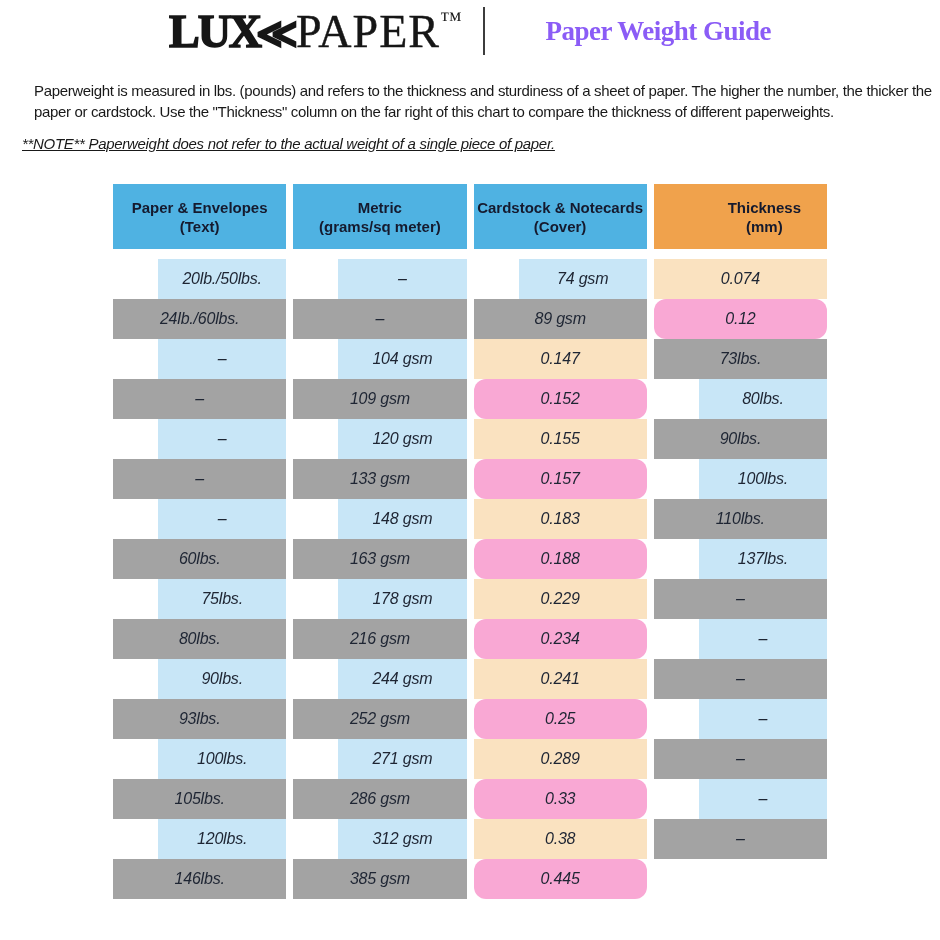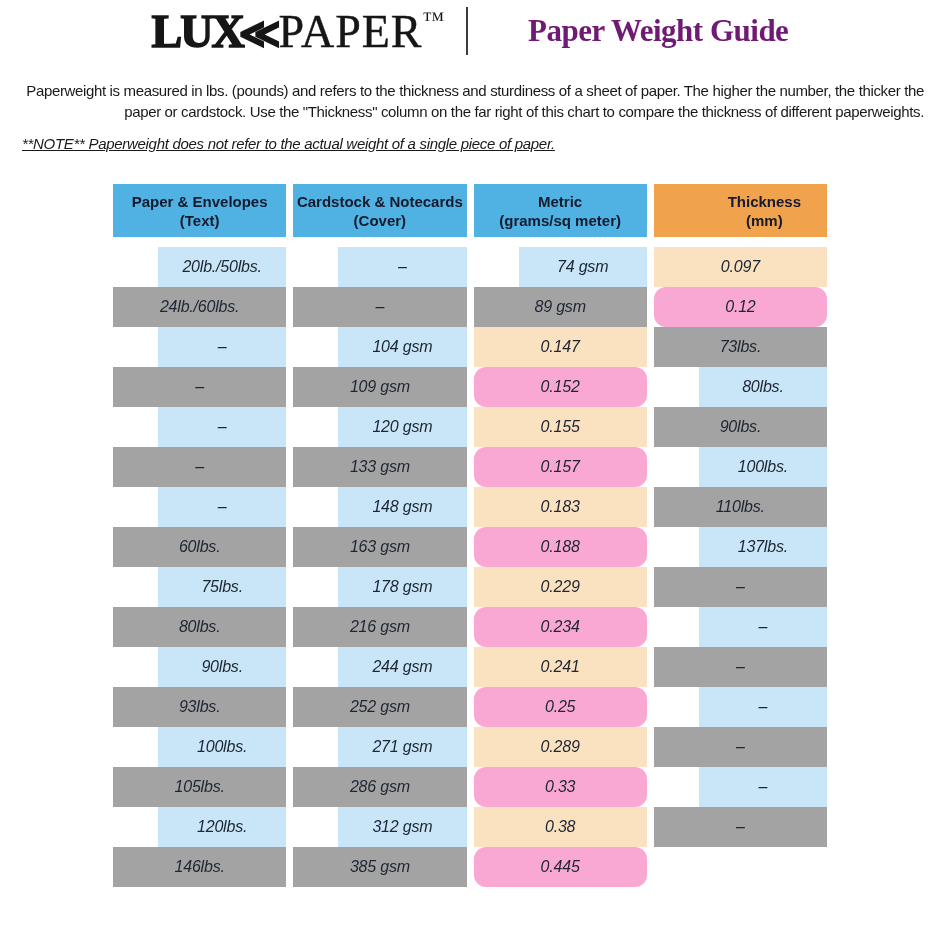--- a/index.html
+++ b/index.html
@@ -38,33 +38,32 @@
   }
   .logo-tm{
     font-size:22px;
     align-self:flex-start;
     margin-top:2px;
   }
   .brand-divider{
     width:2px;height:48px;background:#3c3c3c;
   }
   .guide-title{
-    font-size:31px;font-weight:bold;color:#701a75;
+    font-size:27px;font-weight:bold;color:#8b5cf6;
     letter-spacing:-0.5px;
     white-space:nowrap;
     margin-left:38px;
   }
   
   .intro{
-    margin:18px 20px 0 22px;
+    margin:18px 20px 0 34px;
     width:902px;
     font-size:15px;line-height:21px;
     letter-spacing:-0.35px;
     color:#191919;
-    text-align:right;
   }
   .note{
     margin:13px 20px 0 22px;
     font-size:15px;
     font-style:italic;
     letter-spacing:-0.3px;
     color:#191919;
     text-decoration:underline;
   }
   
@@ -73,21 +72,21 @@
     width:714px;
   }
   .thead-grid, .tbody-grid{
     display:grid;
     grid-template-columns:repeat(4, 1fr);
     column-gap:7px;
     width:714px;
   }
   .thead-grid{margin-bottom:10px;}
   .th{
-    height:53px;
+    height:65px;
     display:flex;flex-direction:column;
     align-items:center;justify-content:center;
     text-align:center;
     font-weight:bold;font-size:15px;line-height:19px;
     color:#151a2e;
   }
   .th.blue{background:#4FB2E2;}
   .th.orange{background:#F0A24C;padding-left:48px;}
   .tbody-grid{grid-auto-rows:40px;}
   .cell{
@@ -119,37 +118,37 @@
 <p class="intro">Paperweight is measured in lbs. (pounds) and refers to the thickness and sturdiness of a sheet of paper. The higher the number, the thicker the paper or cardstock. Use the "Thickness" column on the far right of this chart to compare the thickness of different paperweights.</p>
 <p class="note">**NOTE** Paperweight does not refer to the actual weight of a single piece of paper.</p>
 
 <div class="weight-table">
   <div class="thead-grid">
     <div class="th blue">
       <span>Paper &amp; Envelopes</span>
       <span>(Text)</span>
     </div>
     <div class="th blue">
+      <span>Metric</span>
+      <span>(grams/sq meter)</span>
+    </div>
+    <div class="th blue">
       <span>Cardstock &amp; Notecards</span>
       <span>(Cover)</span>
-    </div>
-    <div class="th blue">
-      <span>Metric</span>
-      <span>(grams/sq meter)</span>
     </div>
     <div class="th orange">
       <span>Thickness</span>
       <span>(mm)</span>
     </div>
   </div>
   <div class="tbody-grid">
       <div class="cell b light">20lb./50lbs.</div>
       <div class="cell b light">–</div>
       <div class="cell b light">74 gsm</div>
-      <div class="cell o light">0.097</div>
+      <div class="cell o light">0.074</div>
       <div class="cell b dark">24lb./60lbs.</div>
       <div class="cell b dark">–</div>
       <div class="cell b dark">89 gsm</div>
       <div class="cell o dark">0.12</div>
       <div class="cell b light">–</div>
       <div class="cell b light">104 gsm</div>
       <div class="cell o light">0.147</div>
       <div class="cell b dark">73lbs.</div>
       <div class="cell b dark">–</div>
       <div class="cell b dark">109 gsm</div>

